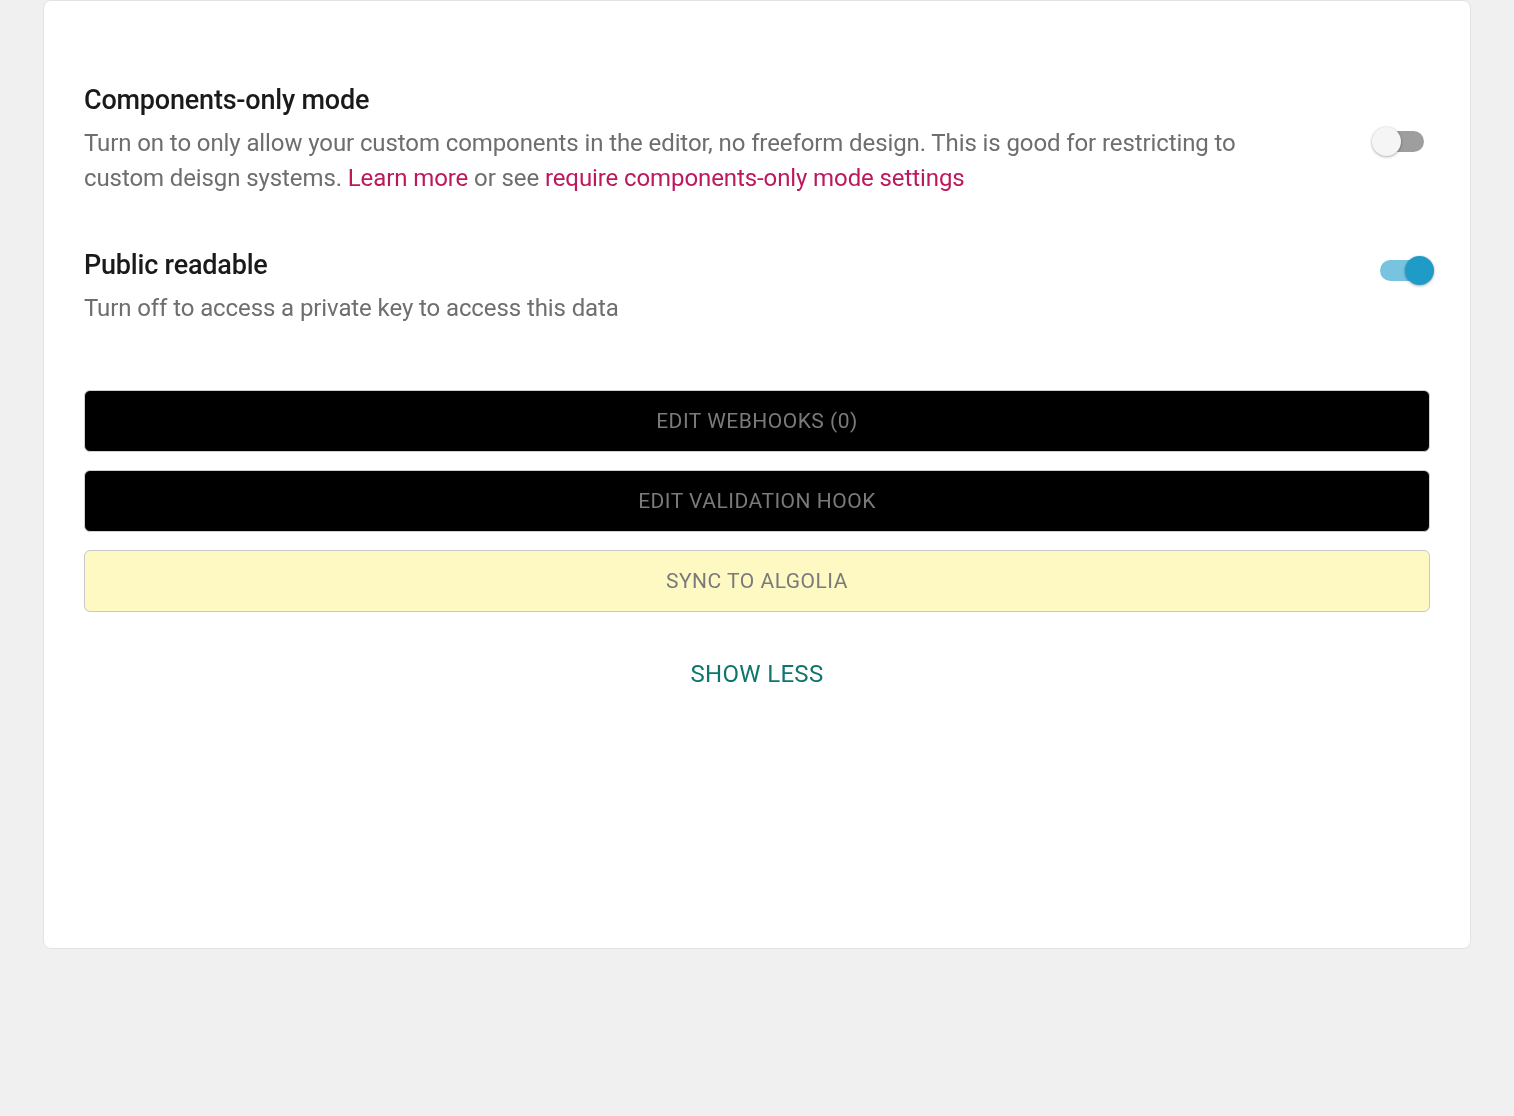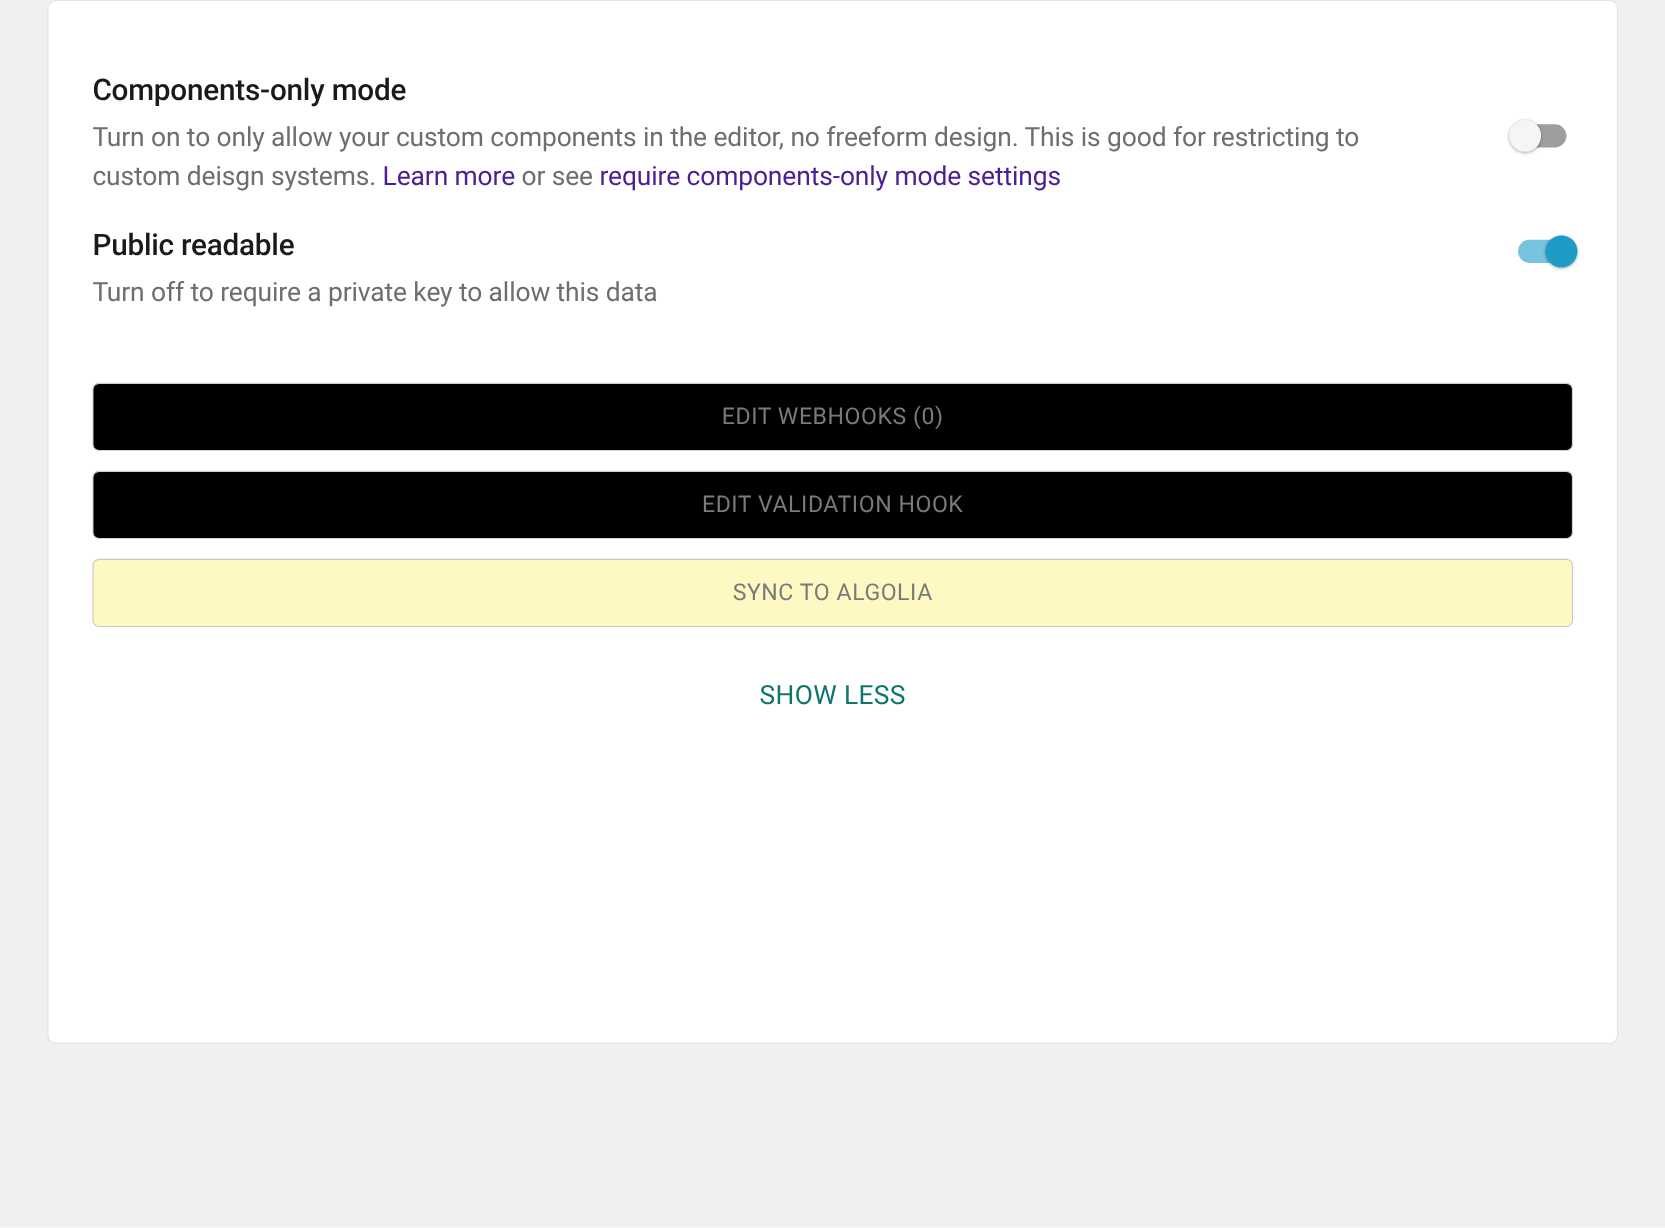--- a/index.html
+++ b/index.html
@@ -17,45 +17,45 @@
       margin: 0 43px;
       border: 1px solid #e2e2e2;
       border-radius: 8px;
       padding: 0 40px 40px 40px;
       min-height: 949px;
     }
     .setting-row {
       display: flex;
       align-items: flex-start;
       justify-content: space-between;
-      margin-top: 28px;
+      margin-top: 52px;
     }
     .setting-row:first-of-type {
-      margin-top: 64px;
+      margin-top: 82px;
     }
     .setting-text {
       flex: 1;
       padding-right: 60px;
     }
     .setting-title {
       font-size: 27px;
       font-weight: 500;
       color: #1a1a1a;
       line-height: 1.3;
       letter-spacing: -0.2px;
     }
     .setting-desc {
       font-size: 24px;
       color: #6e6e6e;
       line-height: 1.45;
       margin-top: 8px;
       letter-spacing: -0.1px;
     }
     .link {
-      color: #4c1d95;
+      color: #be185d;
       text-decoration: none;
       cursor: pointer;
     }
     .toggle {
       position: relative;
       width: 58px;
       height: 24px;
       flex-shrink: 0;
       margin-top: 48px;
       cursor: pointer;
@@ -136,21 +136,21 @@
     </div>
     <div class="toggle">
       <div class="toggle-track"></div>
       <div class="toggle-thumb"></div>
     </div>
   </div>
 
   <div class="setting-row">
     <div class="setting-text">
       <div class="setting-title">Public readable</div>
-      <div class="setting-desc">Turn off to require a private key to allow this data</div>
+      <div class="setting-desc">Turn off to access a private key to access this data</div>
     </div>
     <div class="toggle on single-offset">
       <div class="toggle-track"></div>
       <div class="toggle-thumb"></div>
     </div>
   </div>
 
 
   <div class="button-stack">
     <button class="outline-btn">EDIT WEBHOOKS (0)</button>

